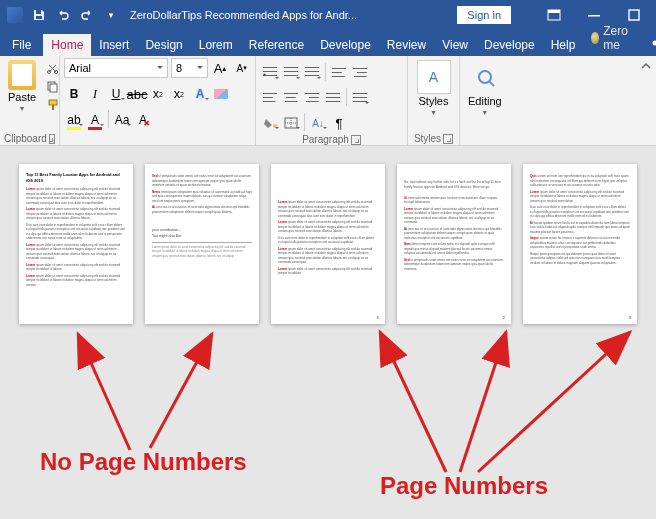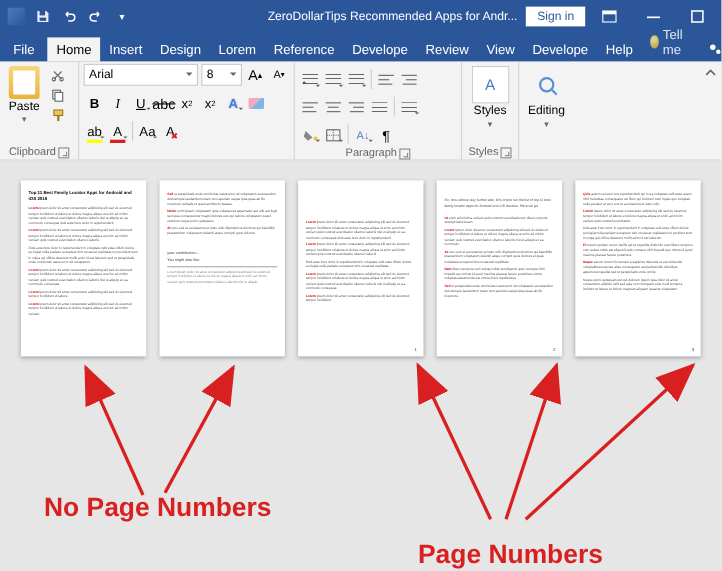--- a/index.html
+++ b/index.html
@@ -1,27 +1,27 @@
 <!DOCTYPE html>
 <html><head>
 <meta charset="utf-8">
 <style>
 *{margin:0;padding:0;box-sizing:border-box;font-family:"Segoe UI",Arial,sans-serif}
 body{width:656px;height:519px;background:#e6e6e6;overflow:hidden;position:relative}
 .titlebar{height:30px;background:#2b579a;display:flex;align-items:center;color:#fff;font-size:11px;padding:0 4px}
 .qat{display:flex;align-items:center;gap:2px}
 .qat-btn{width:22px;height:22px;display:flex;align-items:center;justify-content:center;cursor:pointer}
 .doc-icon{width:16px;height:16px;background:linear-gradient(135deg,#4a7ac7,#2b579a);border-radius:2px}
-.title-text{flex:1;text-align:right;overflow:hidden;white-space:nowrap;text-overflow:ellipsis;padding:0 8px}
-.signin-btn{background:#fff;color:#2b579a;border:none;padding:3px 10px;font-size:11px;cursor:pointer;margin-right:4px}
+.title-text{flex:1;text-align:left;overflow:hidden;white-space:nowrap;text-overflow:ellipsis;padding:0 8px}
+.signin-btn{background:#fff;color:#2b579a;border:none;padding:3px 10px;font-size:11px;cursor:pointer;margin-right:25px}
 .win-ctrl{display:flex;gap:4px}
 .win-btn{width:36px;height:24px;display:flex;align-items:center;justify-content:center;cursor:pointer}
 .tabs{height:26px;background:#2b579a;display:flex;align-items:flex-end;color:#fff;font-size:12px}
 .tab{padding:4px 8px;cursor:pointer;white-space:nowrap}
-.tab.active{background:#f3f3f3;color:#000000}
+.tab.active{background:#f3f3f3;color:#be185d}
 .tab.file{padding:4px 12px}
 .tell-me{display:flex;align-items:center;gap:4px;padding:4px 8px;opacity:.85}
 .bulb{width:12px;height:12px;border-radius:50%;background:radial-gradient(circle at 40% 35%,#fff3a0,#d4a017)}
 .share{margin-left:auto;padding:4px 10px;display:flex;align-items:center;gap:4px}
 .ribbon{height:90px;background:#f3f3f3;border-bottom:1px solid #d4d4d4;display:flex;font-size:11px}
 .group{border-right:1px solid #d4d4d4;padding:2px 4px 0;display:flex;flex-direction:column}
 .group-body{flex:1;display:flex;gap:3px;align-items:flex-start}
 .group-label{text-align:center;font-size:10px;color:#666;padding:1px 0;display:flex;align-items:center;justify-content:center;gap:2px}
 .dlaunch{width:10px;height:10px;border:1px solid #888;position:relative}
 .dlaunch::after{content:'';position:absolute;right:1px;bottom:1px;width:3px;height:3px;border-right:1px solid #888;border-bottom:1px solid #888}
@@ -50,21 +50,21 @@
 .find-ic{width:14px;height:14px;border:2px solid #5a8fd6;border-radius:50%;position:relative}
 .find-ic::after{content:'';position:absolute;width:6px;height:2px;background:#5a8fd6;right:-5px;bottom:-3px;transform:rotate(45deg)}
 .docarea{position:absolute;top:146px;left:0;right:0;bottom:0;background:#e6e6e6;padding:18px 12px 0;display:flex;gap:12px;justify-content:center}
 .watermark{position:absolute;top:148px;left:0;right:0;text-align:center;font-size:18px;font-weight:700;color:#9aa3af;font-style:italic;text-shadow:1px 1px 0 #fff;pointer-events:none}
 .page{width:114px;height:160px;background:#fff;box-shadow:0 1px 4px rgba(0,0,0,.3);padding:8px 7px 10px;font-size:3px;line-height:1.5;color:#555;position:relative;overflow:hidden}
 .pg-title{font-size:4px;font-weight:700;color:#000;margin-bottom:3px}
 .pg-red{color:#c00;font-weight:700}
 .pg-para{margin:2px 0}
 .pg-num{position:absolute;bottom:3px;right:6px;font-size:4px;color:#333}
 .label-no{position:absolute;left:40px;top:448px;font-size:24px;font-weight:700;color:#d92020;font-family:Arial}
-.label-yes{position:absolute;left:380px;top:491px;font-size:24px;font-weight:700;color:#d92020;font-family:Arial}
+.label-yes{position:absolute;left:380px;top:472px;font-size:24px;font-weight:700;color:#d92020;font-family:Arial}
 .sep{width:1px;height:18px;background:#ccc;margin:0 2px}
 .color-bar{position:absolute;bottom:0;left:3px;right:3px;height:3px}
 .eraser{width:14px;height:10px;background:linear-gradient(135deg,#f5a6c4 50%,#7bb8e8 50%);border-radius:1px}
 </style>
 </head>
 <body>
 
 <div class="titlebar">
   <div class="qat">
     <div class="qat-btn">
@@ -118,34 +118,34 @@
   <div class="tab">Design</div>
   <div class="tab">Lorem</div>
   <div class="tab">Reference</div>
   <div class="tab">Develope</div>
   <div class="tab">Review</div>
   <div class="tab">View</div>
   <div class="tab">Develope</div>
   <div class="tab">Help</div>
   <div class="tell-me">
       <span class="bulb"></span>
-      <span>Tell me</span>
+      <span>Zero me</span>
     </div>
   <div class="share">
     <svg width="14" height="14" viewBox="0 0 14 14">
         <circle cx="5" cy="5" r="2.5" fill="#fff"></circle>
         <circle cx="10" cy="9" r="2" fill="#fff"></circle>
       </svg>
 
   </div>
 </div>
 
 <div class="ribbon">
 
-  <div class="group" style="width:72px">
+  <div class="group" style="width:60px">
     <div class="group-body">
       <div class="big-btn">
         <div class="paste-icon"></div>
         <span style="font-size:11px">Paste</span>
         <span style="font-size:8px;color:#666">▾</span>
       </div>
       <div class="mini-col">
         <div class="mini-btn">
             <svg width="13" height="13" viewBox="0 0 13 13">
               <path stroke="#666" fill="none" d="M3 3l7 7M10 3l-7 7"></path>

